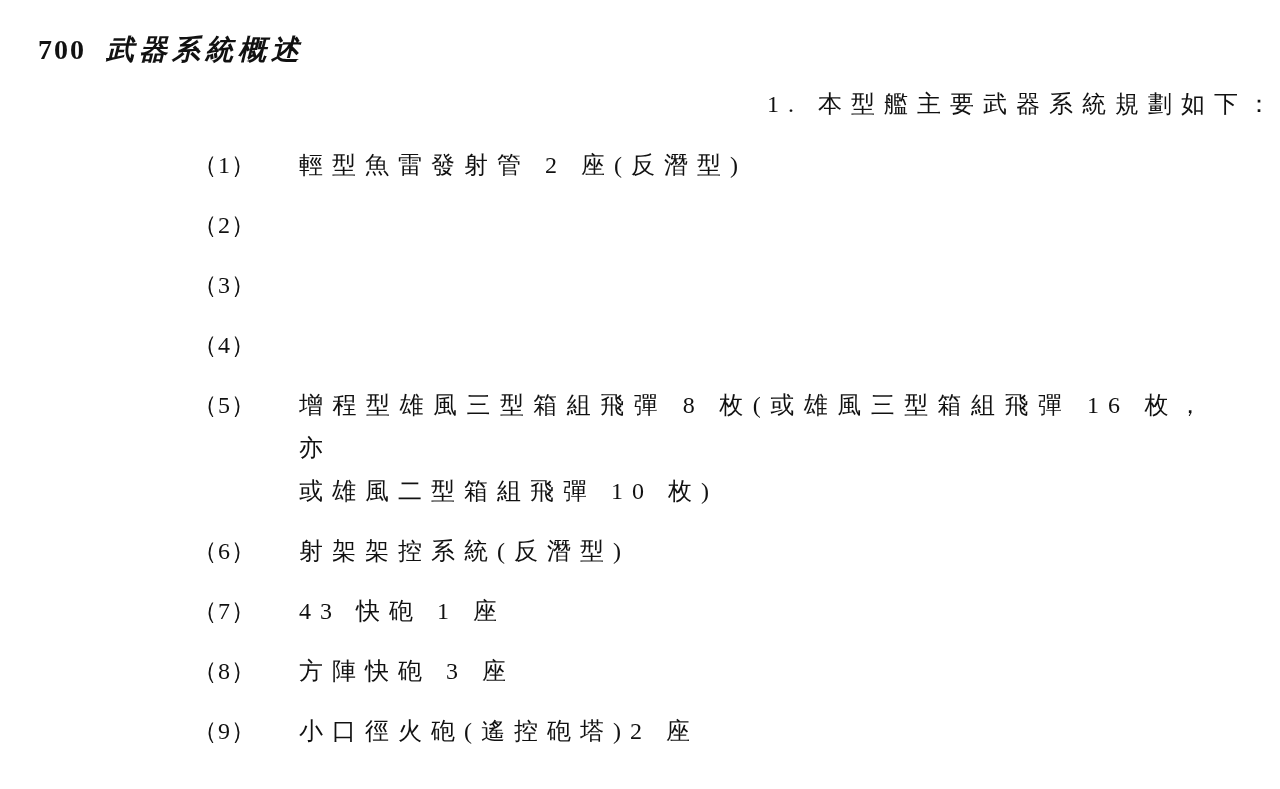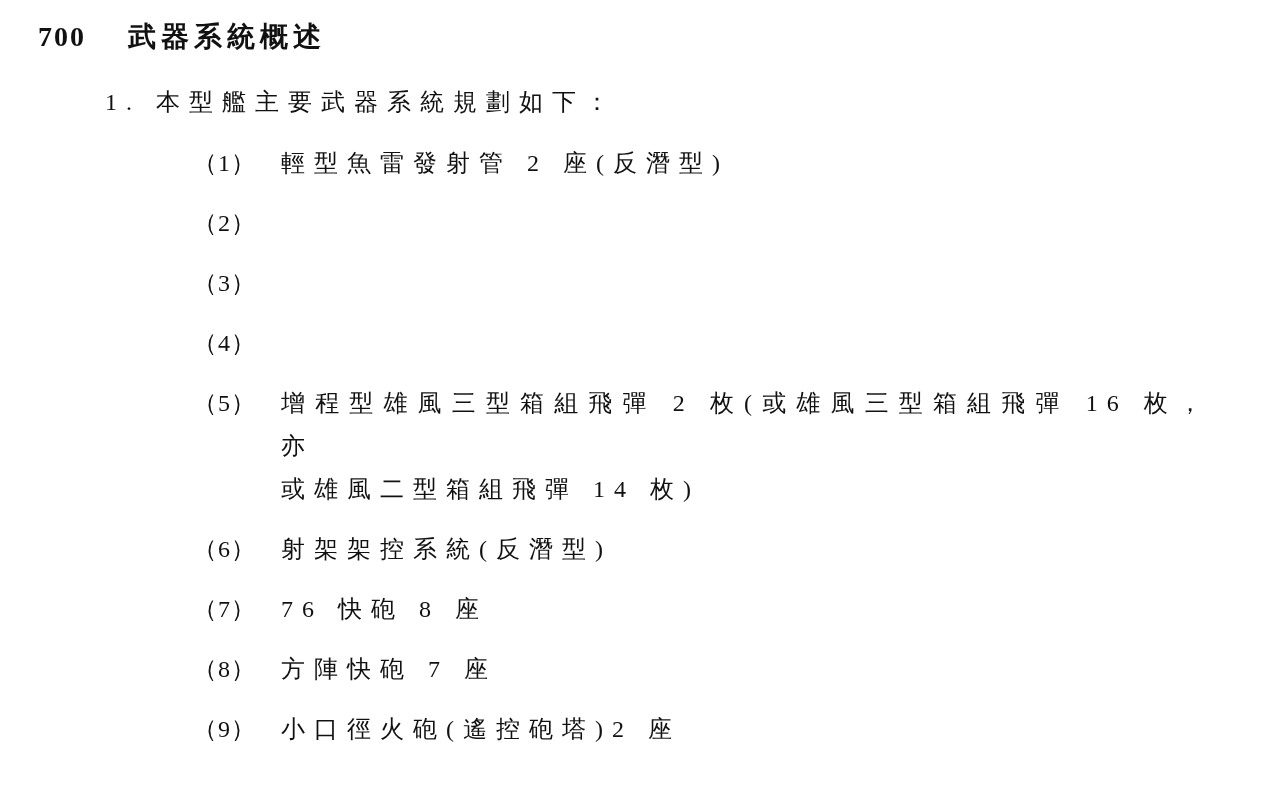--- a/index.html
+++ b/index.html
@@ -11,46 +11,48 @@
     height: 789px;
     background: #ffffff;
     color: #111111;
     font-family: "Liberation Serif", "DejaVu Serif", serif;
     overflow: hidden;
   }
   .page {
     box-sizing: border-box;
     width: 1280px;
     height: 789px;
-    padding-top: 14px;
+    padding-top: 27px;
   }
   
   .heading {
     margin-left: 38px;
     line-height: 45px;
     font-weight: bold;
     font-size: 28px;
     display: flex;
     align-items: baseline;
   }
   .section-number {
     letter-spacing: 2px;
   }
   .section-title {
-    margin-left: 42px;
+    margin-left: 20px;
     letter-spacing: 5px;
+    font-style: italic;
   }
   
   .intro {
     margin-left: 105px;
-    margin-top: 22px;
+    margin-top: 11px;
     font-size: 24px;
     letter-spacing: 9px;
     line-height: 43px;
     white-space: nowrap;
+    text-align: right;
   }
   
   .list {
     margin-left: 193px;
     margin-top: 18px;
   }
   .item {
     display: flex;
     align-items: flex-start;
     margin-bottom: 17px;
@@ -61,20 +63,21 @@
     flex: 0 0 88px;
     letter-spacing: 1px;
     white-space: nowrap;
   }
   .item-text {
     width: 930px;
     letter-spacing: 9px;
   }
   .item-text .line {
     display: block;
+    margin-left: 18px;
   }
   
   .item-text .line.justified {
     text-align: justify;
     text-align-last: justify;
   }
 </style>
 </head>
 <body>
 
@@ -103,43 +106,43 @@
       <span class="item-number">（3）</span>
     </div>
 
     <div class="item">
       <span class="item-number">（4）</span>
     </div>
 
     <div class="item">
       <span class="item-number">（5）</span>
       <span class="item-text">
-          <span class="line justified">增程型雄風三型箱組飛彈 2 枚(或雄風三型箱組飛彈 16 枚，亦</span>
-          <span class="line">或雄風二型箱組飛彈 14 枚)</span>
+          <span class="line justified">增程型雄風三型箱組飛彈 8 枚(或雄風三型箱組飛彈 16 枚，亦</span>
+          <span class="line">或雄風二型箱組飛彈 10 枚)</span>
         </span>
     </div>
 
     <div class="item">
       <span class="item-number">（6）</span>
       <span class="item-text">
           <span class="line">射架架控系統(反潛型)</span>
         </span>
     </div>
 
     <div class="item">
       <span class="item-number">（7）</span>
       <span class="item-text">
-          <span class="line">76 快砲 8 座</span>
+          <span class="line">43 快砲 1 座</span>
         </span>
     </div>
 
     <div class="item">
       <span class="item-number">（8）</span>
       <span class="item-text">
-          <span class="line">方陣快砲 7 座</span>
+          <span class="line">方陣快砲 3 座</span>
         </span>
     </div>
 
     <div class="item">
       <span class="item-number">（9）</span>
       <span class="item-text">
           <span class="line">小口徑火砲(遙控砲塔)2 座</span>
         </span>
     </div>
 

